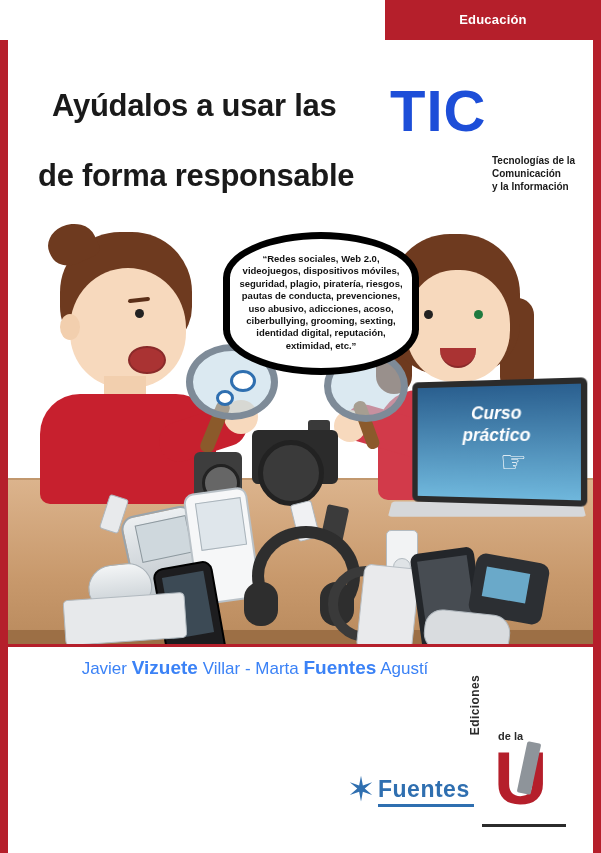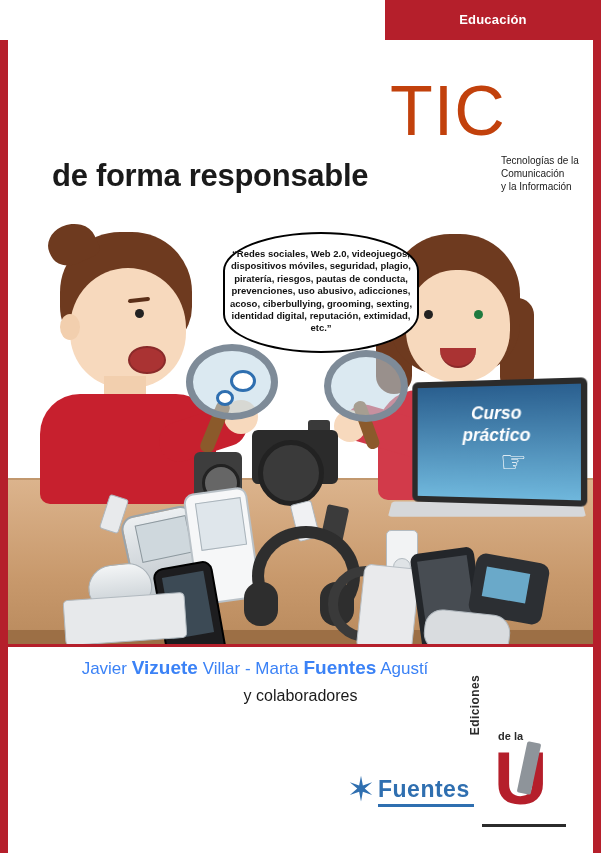--- a/index.html
+++ b/index.html
@@ -70,44 +70,43 @@
   .title-line1 {
     position: absolute;
     left: 52px; top: 26px;
     font-size: 31px;
     font-weight: bold;
     color: #1a1a1a;
     letter-spacing: -.3px;
   }
   .title-line2 {
     position: absolute;
-    left: 52px; top: 96px;
+    left: 38px; top: 96px;
     font-size: 31px;
     font-weight: bold;
     color: #1a1a1a;
     letter-spacing: -.3px;
   }
   .title-tic {
     position: absolute;
     left: 390px; top: 6px;
-    font-size: 70px;
+    font-size: 58px;
     line-height: 86px;
-    font-weight: normal;
-    color: #c2410c;
+    font-weight: bold;
+    color: #1d4ed8;
     letter-spacing: 1px;
   }
   .title-tic-sub {
     position: absolute;
     left: 492px; top: 92px;
     width: 100px;
     font-size: 10px;
     line-height: 13px;
-    font-weight: normal;
+    font-weight: bold;
     color: #1a1a1a;
-    margin-left: 9px;
   }
 
   
   .illustration {
     position: absolute;
     left: 8px; top: 214px;
     width: 585px;
     height: 430px;
     overflow: hidden;
     background: #ffffff;
@@ -332,21 +331,21 @@
   }
 
   
   .bubble {
     position: absolute;
     left: 215px; top: 18px;
     width: 196px;
     padding: 14px 4px 16px;
     box-sizing: border-box;
     background: #ffffff;
-    border: 2px solid #000000;
+    border: 7px solid #000000;
     border-radius: 50% / 32%;
     text-align: center;
     z-index: 6;
   }
   .bubble p {
     margin: 0;
     font-size: 9.5px;
     line-height: 12.4px;
     font-weight: bold;
     color: #111;
@@ -733,20 +732,21 @@
 
   <div class="side-red-left"></div>
   <div class="side-red-right"></div>
 
   <div class="top-band">
     <div class="top-band-red"></div>
     <div class="top-band-label">Educación</div>
   </div>
 
   <div class="title-wrap">
+    <div class="title-line1">Ayúdalos a usar las</div>
     <div class="title-line2">de forma responsable</div>
     <div class="title-tic">TIC</div>
     <div class="title-tic-sub">
       <div>Tecnologías de la</div>
       <div>Comunicación</div>
       <div>y la Información</div>
     </div>
   </div>
 
   <div class="illustration">
@@ -831,21 +831,20 @@
   <div class="authors-band">
     <div class="authors-line">
       <span>Javier</span>
       <span class="bold">Vizuete</span>
       <span>Villar</span>
       <span>-</span>
       <span>Marta</span>
       <span class="bold">Fuentes</span>
       <span>Agustí</span>
     </div>
-    <div class="authors-line2">y colaboradores</div>
   </div>
 
   <div class="footer">
     <div class="altaria">
       <div class="altaria-star">✶</div>
       <div class="altaria-name">Fuentes</div>
       <div class="altaria-rule"></div>
     </div>
 
     <div class="edicionesu">

